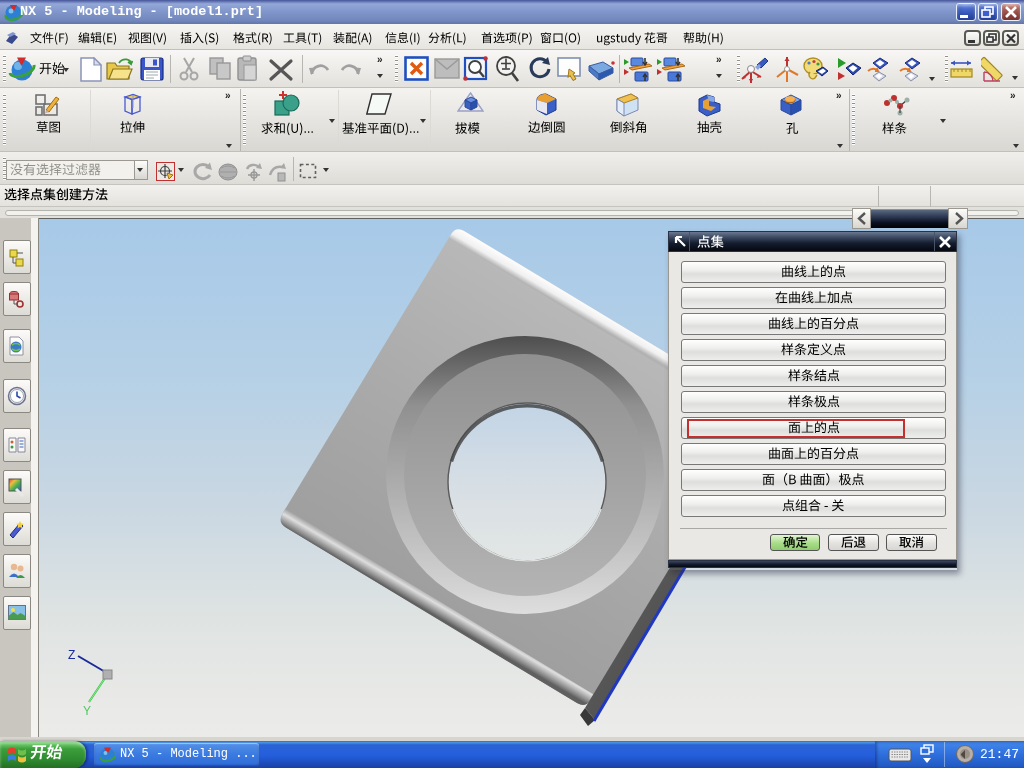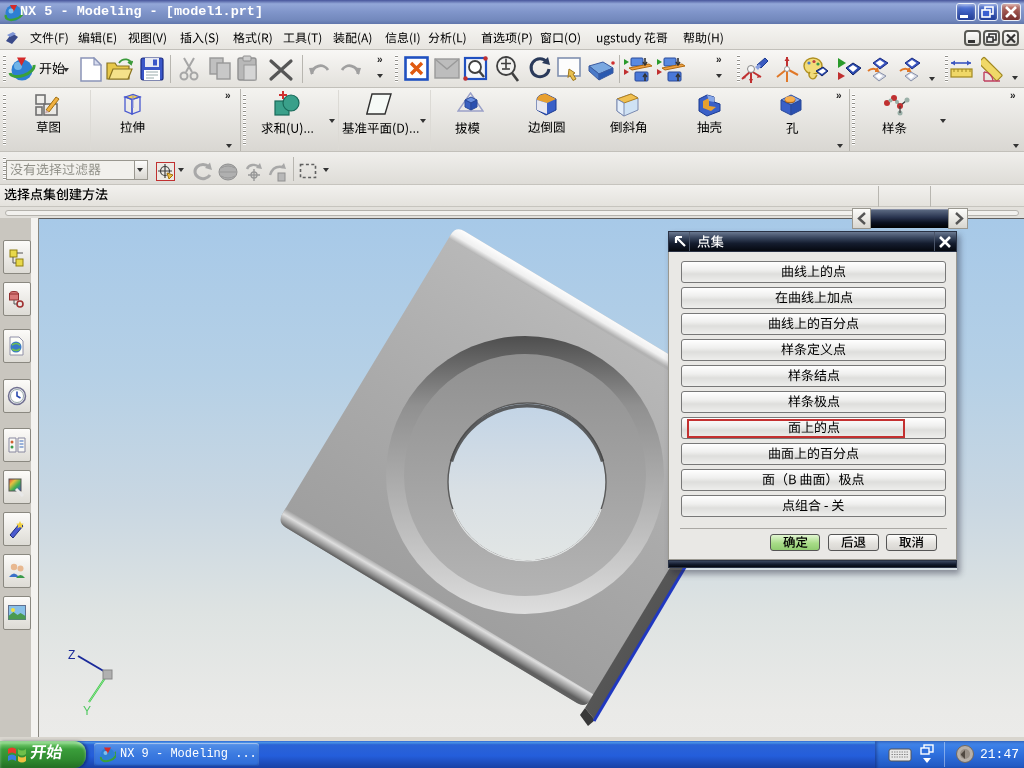--- a/index.html
+++ b/index.html
@@ -638,21 +638,21 @@
         <path transform="translate(0,13.8)" d="M10.0 -10.84V-6.92H6.33V-7.39V-10.84ZM0.73 -6.92V-5.08H4.19C3.88 -3.2 3.02 -1.34 0.68 0.06C1.16 0.38 1.90 1.07 2.24 1.50C5.02 -0.25 5.93 -2.67 6.22 -5.08H10.0V1.44H12.01V-5.08H15.31V-6.92H12.01V-10.84H14.84V-12.67H1.26V-10.84H4.35V-7.40V-6.92Z M23.82 -5.28V1.44H25.63V0.81H29.00V1.37H30.91V-5.28ZM25.63 -0.92V-3.53H29.00V-0.92ZM25.56 -13.6C25.28 -12.0 24.68 -9.93 24.11 -8.36L22.78 -8.30L22.97 -6.46L29.74 -6.96C29.92 -6.56 30.04 -6.19 30.14 -5.85L31.80 -6.73C31.42 -7.96 30.35 -9.74 29.36 -11.08L27.82 -10.32C28.19 -9.80 28.56 -9.23 28.89 -8.64L25.98 -8.48C26.57 -9.87 27.20 -11.63 27.71 -13.21ZM18.78 -13.6C18.60 -12.60 18.4 -11.52 18.17 -10.4H16.62V-8.62H17.79C17.39 -6.76 16.94 -4.97 16.57 -3.66L18.12 -2.83L18.28 -3.39L19.26 -2.65C18.57 -1.48 17.71 -0.59 16.64 -0.03C17.02 0.32 17.53 1.02 17.80 1.50C18.99 0.76 19.95 -0.19 20.70 -1.44C21.29 -0.89 21.79 -0.38 22.12 0.08L23.28 -1.47C22.88 -1.98 22.25 -2.57 21.55 -3.15C22.28 -5.00 22.72 -7.34 22.89 -10.25L21.74 -10.44L21.42 -10.4H19.96L20.57 -13.40ZM19.56 -8.62H20.97C20.8 -6.99 20.48 -5.53 20.03 -4.30C19.58 -4.60 19.15 -4.89 18.73 -5.15C19.02 -6.25 19.29 -7.42 19.56 -8.62Z" fill="#fff"></path>
       </svg>
     </div>
 <div class="abs" style="left:94px;top:743px;width:165px;height:23px;background:linear-gradient(#5591e8,#3b7ae0 50%,#2e6cd8);border-radius:3px;box-shadow:inset 0 1px 1px rgba(255,255,255,.5), inset 0 -1px 2px rgba(0,0,40,.3)"></div>
 <svg class="abs" style="left:99px;top:746px" width="17" height="17">
       <circle cx="8.5" cy="9" r="7" fill="#2d7fd3"></circle>
       <path d="M2 11 A8 4.5 -20 1 0 16 6" fill="none" stroke="#3aa13a" stroke-width="2"></path>
       <path d="M5 1.5 L12 1.5 L8.5 8 Z" fill="#d42a2a"></path>
       <circle cx="6.5" cy="7" r="2" fill="#7ec0ef"></circle>
     </svg>
-<div class="abs" style="left:120px;top:747px;font:12px 'Liberation Mono',monospace;color:#fff">NX 9 - Modeling ...</div>
+<div class="abs" style="left:120px;top:747px;font:12px 'Liberation Mono',monospace;color:#fff">NX 5 - Modeling ...</div>
 <div class="abs" style="left:875px;top:741px;width:149px;height:27px;background:linear-gradient(#4489ec 0%,#2e6fdd 50%,#2057c0 100%);box-shadow:inset 2px 1px 3px rgba(0,0,60,.35)"></div>
 <svg class="abs" style="left:888px;top:748px" width="24" height="14">
       <rect x="1" y="1" width="22" height="12" rx="2" fill="#e8e8e8" stroke="#555"></rect>
       <path d="M3.5 4 h17 M3.5 6.5 h17 M3.5 9 h17" stroke="#888" stroke-width="1" stroke-dasharray="1.5 1"></path>
     </svg>
 <svg class="abs" style="left:920px;top:744px" width="14" height="12">
       <rect x="4" y="1" width="9" height="7" fill="none" stroke="#fff" stroke-width="1.4"></rect>
       <rect x="1" y="4" width="8" height="6" fill="#2e6fdd" stroke="#fff" stroke-width="1.4"></rect>
     </svg>
 <svg class="abs" style="left:922px;top:757px" width="10" height="7">

